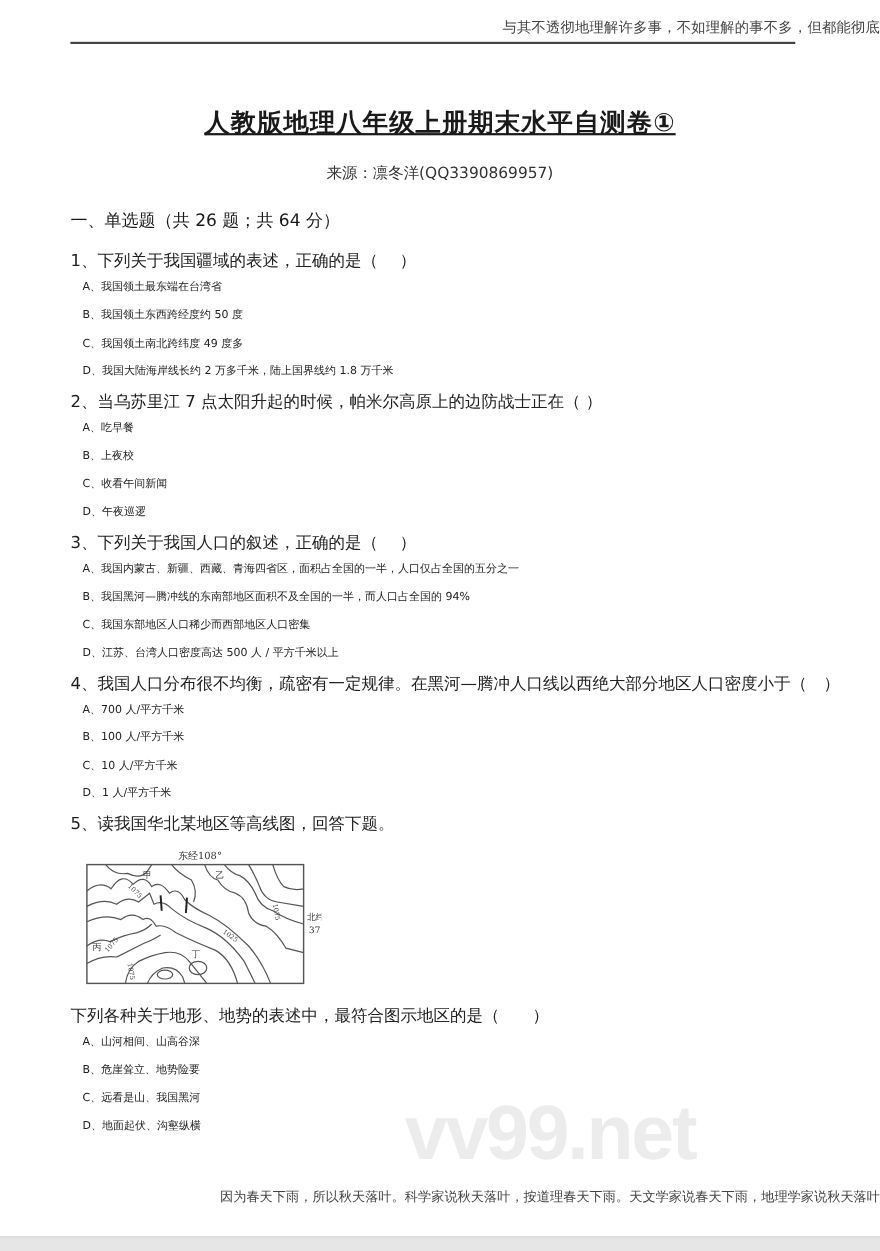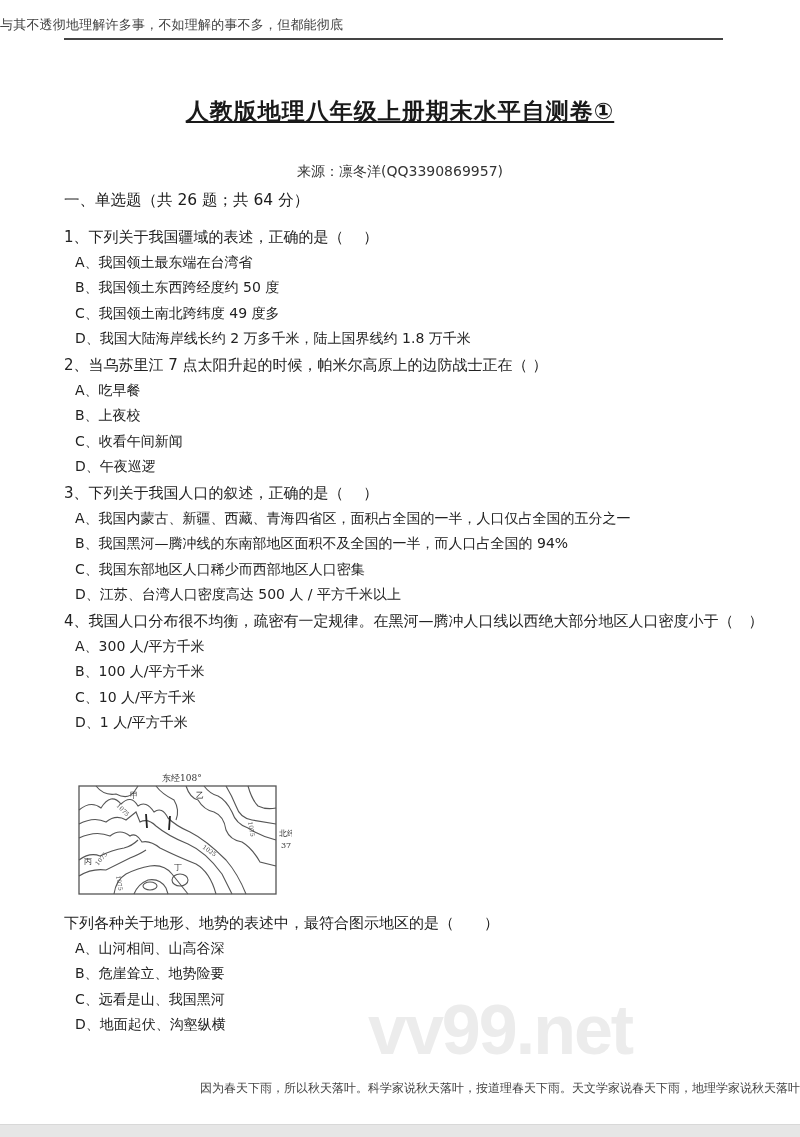--- a/index.html
+++ b/index.html
@@ -1,25 +1,25 @@
 <!DOCTYPE html>
 <html><head>
 <meta charset="utf-8">
 <style>
   * { box-sizing: border-box; margin: 0; padding: 0; }
   html, body { width: 800px; height: 1137px; background: #e8e8e8; overflow: hidden; }
   body { font-family: "DejaVu Sans", "Liberation Sans", sans-serif; color: #222; position: relative; }
   .page { position: absolute; left: 0; top: 0; width: 800px; height: 1124px; background: #ffffff; }
-  .header-text { position: absolute; top: 16px; left: 0; width: 800px; text-align: left; font-size: 13px; color: #444; letter-spacing: 0.2px; }
+  .header-text { position: absolute; top: 16px; left: 0; width: 800px; text-align: right; font-size: 13px; color: #444; letter-spacing: 0.2px; }
   .header-rule { position: absolute; top: 38px; left: 64px; width: 659px; height: 2px; background: #444; }
   .title { position: absolute; top: 96px; left: 0; width: 800px; text-align: center; font-size: 23px; font-weight: bold; color: #1a1a1a; letter-spacing: 1px; text-decoration: underline; }
-  .source { position: absolute; top: 149px; left: 0; width: 800px; text-align: center; font-size: 14px; color: #333; margin-top: 14px; }
+  .source { position: absolute; top: 149px; left: 0; width: 800px; text-align: center; font-size: 14px; color: #333; }
   .section { position: absolute; top: 190px; left: 64px; font-size: 15.5px; font-weight: normal; color: #1a1a1a; }
   .q { position: absolute; left: 64px; font-size: 15px; color: #222; white-space: nowrap; }
-  .opt { position: absolute; left: 75px; font-size: 14px; color: #222; white-space: nowrap; }
+  .opt { position: absolute; left: 75px; font-size: 10px; color: #222; white-space: nowrap; }
   .map { position: absolute; left: 76px; top: 770px; width: 216px; height: 128px; }
   .watermark { position: absolute; left: 368px; top: 990px; font-size: 70px; font-weight: bold; color: #ececec; letter-spacing: -2px; font-family: "Liberation Sans", sans-serif; }
   .footer-text { position: absolute; top: 1080px; left: 0; width: 800px; text-align: right; font-size: 12px; color: #444; }
   .page-edge { position: absolute; left: 0; top: 1124px; width: 800px; height: 13px; background: #e6e6e6; border-top: 1px solid #d8d8d8; }
 </style>
 </head>
 <body>
 
 <div class="page">
 
@@ -43,25 +43,26 @@
   <div class="opt" style="top:433px">C、收看午间新闻</div>
   <div class="opt" style="top:458px">D、午夜巡逻</div>
 
   <div class="q" style="top:484px">3、下列关于我国人口的叙述，正确的是（　 ）</div>
   <div class="opt" style="top:510px">A、我国内蒙古、新疆、西藏、青海四省区，面积占全国的一半，人口仅占全国的五分之一</div>
   <div class="opt" style="top:535px">B、我国黑河—腾冲线的东南部地区面积不及全国的一半，而人口占全国的 94%</div>
   <div class="opt" style="top:561px">C、我国东部地区人口稀少而西部地区人口密集</div>
   <div class="opt" style="top:586px">D、江苏、台湾人口密度高达 500 人 / 平方千米以上</div>
 
   <div class="q" style="top:612px">4、我国人口分布很不均衡，疏密有一定规律。在黑河—腾冲人口线以西绝大部分地区人口密度小于（　）</div>
-  <div class="opt" style="top:638px">A、300 人/平方千米</div>
+  <div class="opt" style="top:638px">A、700 人/平方千米</div>
   <div class="opt" style="top:663px">B、100 人/平方千米</div>
   <div class="opt" style="top:689px">C、10 人/平方千米</div>
   <div class="opt" style="top:714px">D、1 人/平方千米</div>
 
+  <div class="q" style="top:740px">5、读我国华北某地区等高线图，回答下题。</div>
 
   <svg class="map" viewBox="0 0 216 128" xmlns="http://www.w3.org/2000/svg">
     <text x="86" y="11" font-size="9" fill="#333" font-family="DejaVu Serif, serif">东经108°</text>
     <rect x="3" y="16" width="197" height="108" fill="#fff" stroke="#555" stroke-width="1.3"></rect>
     <g fill="none" stroke="#555" stroke-width="1.1">
       <path d="M3 40 Q15 30 25 38 Q35 22 45 34 Q55 24 62 36 Q70 30 78 42 Q86 36 92 48 Q100 56 114 62 Q130 70 150 90 Q162 104 170 124"></path>
       <path d="M3 54 Q18 46 30 52 Q40 44 50 50 L60 42 L64 52 Q72 48 80 56 Q92 66 112 74 Q130 82 146 104 Q152 116 156 124"></path>
       <path d="M3 68 Q20 60 34 66 Q44 58 54 66 Q60 62 66 72 Q74 70 84 78 Q100 86 120 94 Q134 102 140 124"></path>
       <path d="M3 90 Q14 82 24 86 Q36 80 48 78 Q56 76 62 70"></path>
       <path d="M3 106 Q16 98 30 100 Q42 94 54 88 Q64 84 70 80"></path>

